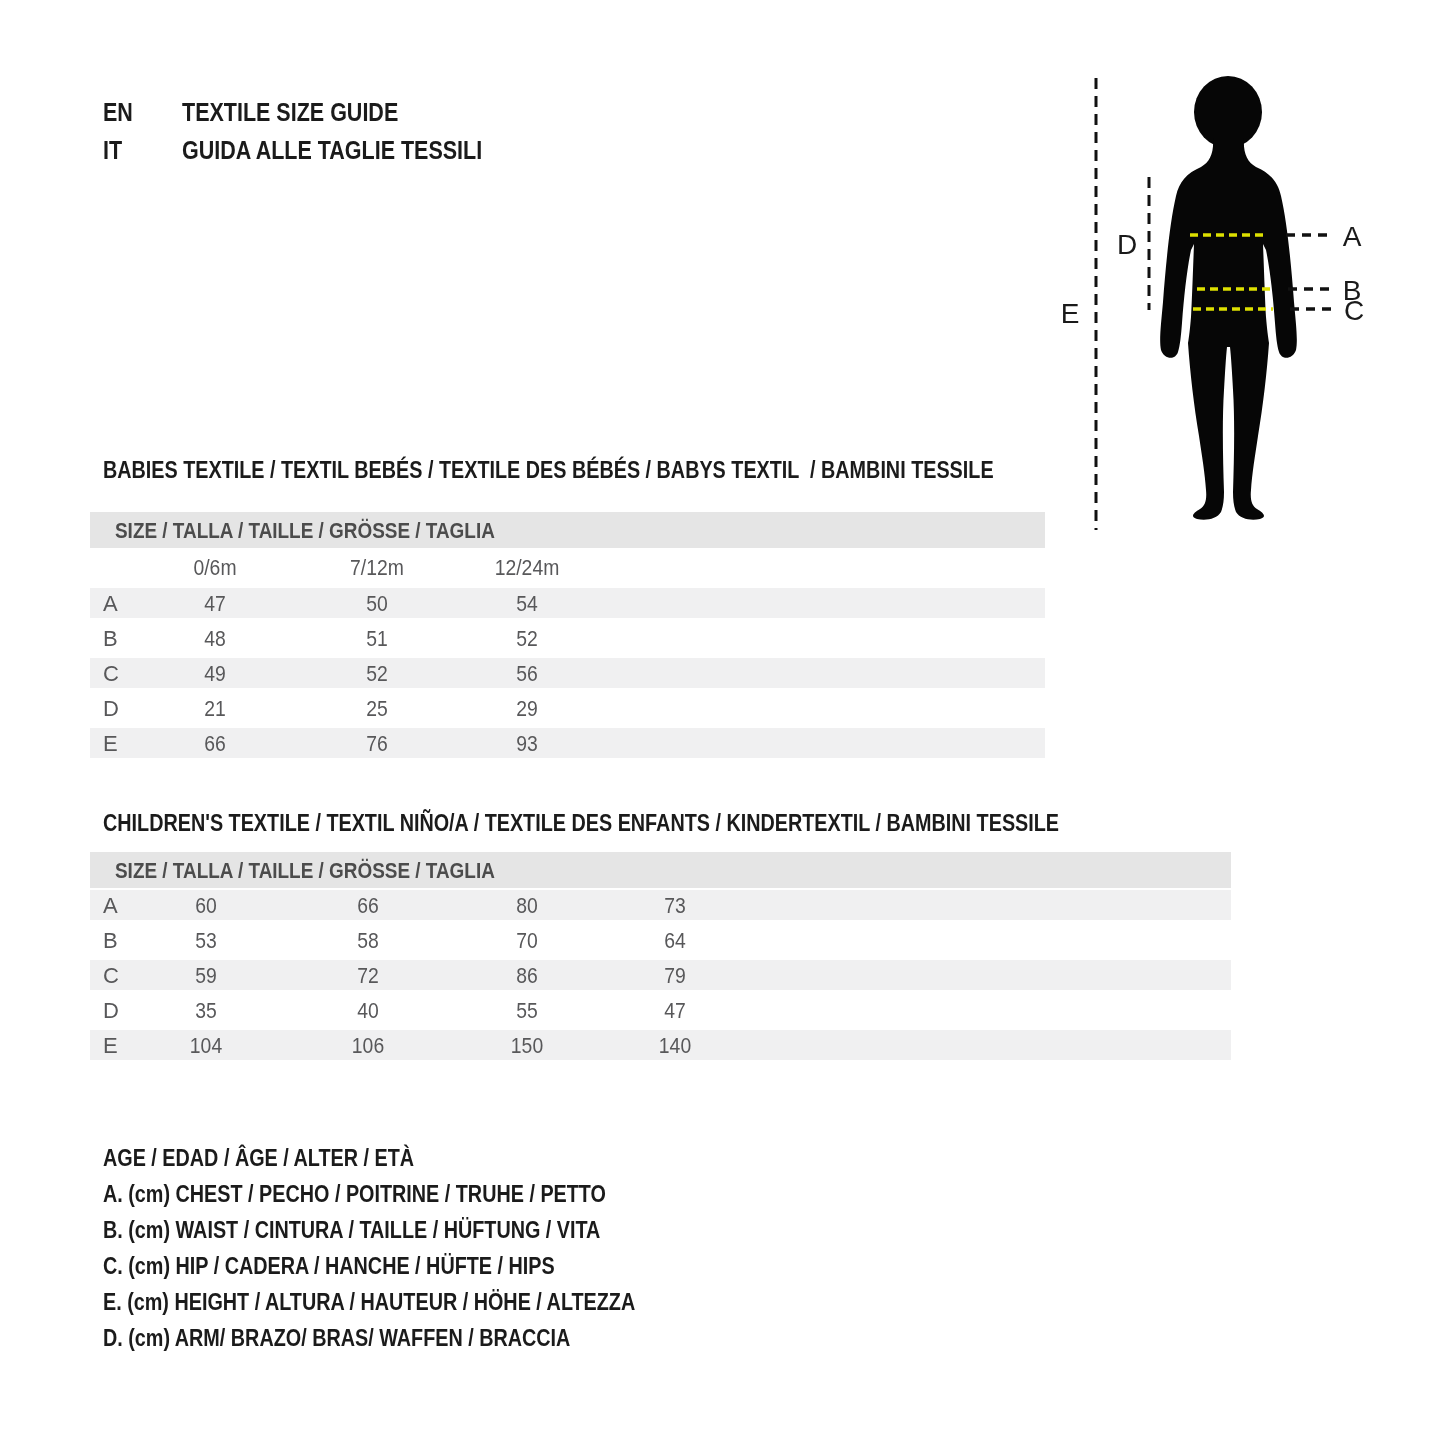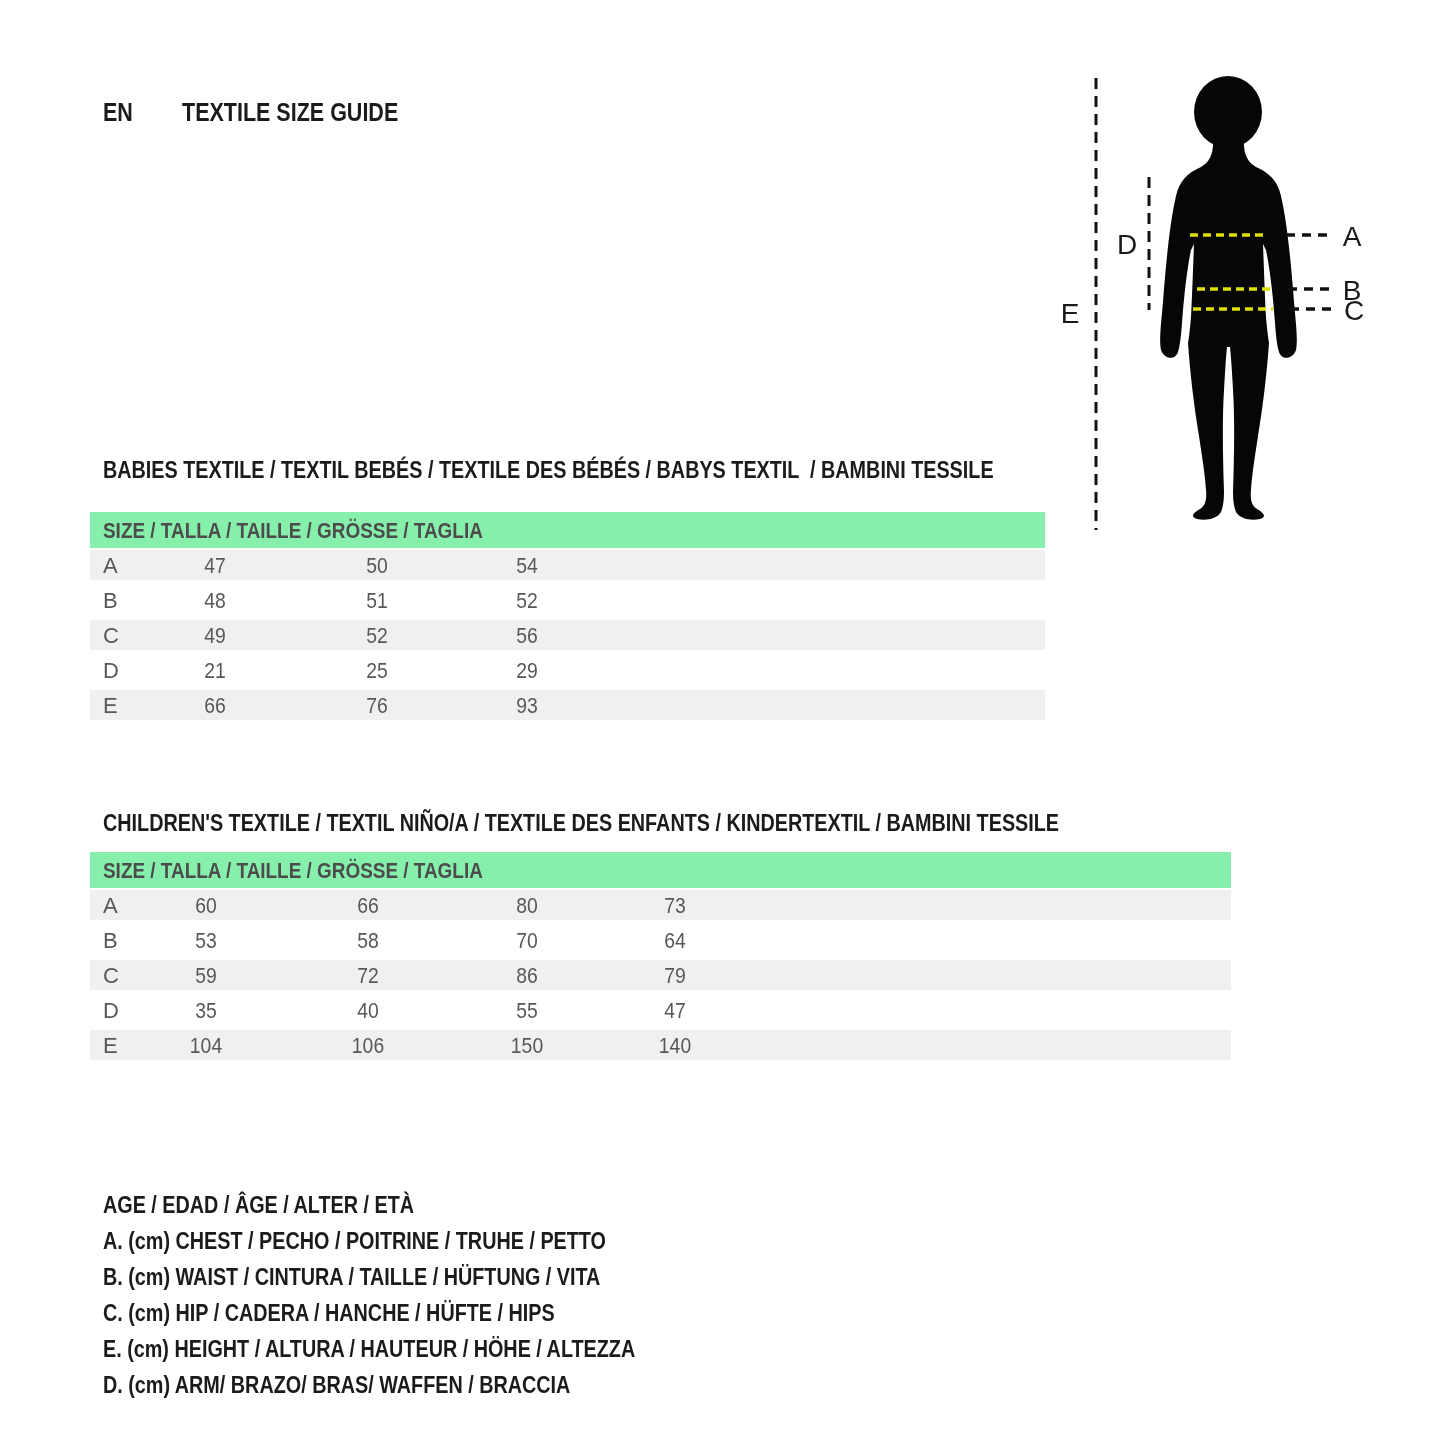--- a/index.html
+++ b/index.html
@@ -14,50 +14,54 @@
 
   
   .tbl-title{position:absolute;font-size:23px;font-weight:700;color:#1b1b1b;line-height:26px;white-space:pre;}
   .t-babies{left:103px;top:457px;}
   .t-children{left:103px;top:810px;}
 
   
   .stable{position:absolute;font-size:22px;color:#58585a;}
   .stable.t0{left:90px;top:512px;width:955px;}
   .stable.t1{left:90px;top:852px;width:1141px;}
-  .bar{height:36px;background:#86efac;line-height:37px;padding-left:13px;
+  .bar{height:36px;background:#e5e5e5;line-height:37px;padding-left:25px;
        font-weight:700;font-size:22px;color:#4c4c4c;}
   .colrow{position:relative;}
   .t0 .colrow{height:38px;line-height:40px;}
   .t1 .colrow{height:35px;line-height:37px;}
   .row{position:relative;height:35px;line-height:35px;}
   .row.striped{background-image:linear-gradient(#f0f0f1,#f0f0f1);
                background-size:100% 30px;background-position:0 2px;background-repeat:no-repeat;}
   .letter{position:absolute;left:13px;}
   .val{position:absolute;white-space:nowrap;transform:translateX(-50%) scaleX(.88);}
   .t0 .c0{left:125px}.t0 .c1{left:287px}.t0 .c2{left:437px}
   .t1 .c0{left:116px}.t1 .c1{left:278px}.t1 .c2{left:437px}.t1 .c3{left:585px}
 
   
-  .legend{position:absolute;left:103px;top:1140px;font-size:23px;font-weight:700;color:#1b1b1b;margin-top:47px;}
+  .legend{position:absolute;left:103px;top:1140px;font-size:23px;font-weight:700;color:#1b1b1b;}
   .legend-line{height:36px;line-height:36px;}
 
   
   .fig{position:absolute;left:1040px;top:60px;}
   .fig text{font-family:"Liberation Sans","DejaVu Sans",sans-serif;font-size:28px;font-weight:500;fill:#1a1a1a;}
 </style>
 </head>
 <body>
 
 <div class="canvas">
 
   <div class="langs" id="langs">
       <div class="lang-row">
         <span class="lang-code"><span class="cx">EN</span></span>
         <span class="lang-title cx">TEXTILE SIZE GUIDE</span>
+      </div>
+      <div class="lang-row">
+        <span class="lang-code"><span class="cx">IT</span></span>
+        <span class="lang-title cx">GUIDA ALLE TAGLIE TESSILI</span>
       </div>
     </div>
 
   <svg class="fig" width="405" height="480" viewBox="0 0 405 480">
     <line x1="56" y1="18" x2="56" y2="470" stroke="#111111" stroke-width="3" stroke-dasharray="11 7"></line>
     <line x1="109" y1="117" x2="109" y2="250" stroke="#111111" stroke-width="3" stroke-dasharray="11 7"></line>
 
     <ellipse cx="188" cy="52" rx="34" ry="36" fill="#060606"></ellipse>
     <path fill="#060606" d="
       M 173,78
@@ -113,20 +117,25 @@
     <text x="314" y="260" text-anchor="middle">C</text>
     <text x="87" y="194" text-anchor="middle">D</text>
     <text x="30" y="263" text-anchor="middle">E</text>
   </svg>
 
   <div class="tbl-title t-babies cx">BABIES TEXTILE / TEXTIL BEBÉS / TEXTILE DES BÉBÉS / BABYS TEXTIL  / BAMBINI TESSILE</div>
   <div class="stable t0">
     <div class="bar">
       <span class="cx">SIZE / TALLA / TAILLE / GRÖSSE / TAGLIA</span>
     </div>
+    <div class="colrow">
+        <span class="val c0">0/6m</span>
+        <span class="val c1">7/12m</span>
+        <span class="val c2">12/24m</span>
+      </div>
     <div class="rows">
         <div class="row striped">
           <span class="letter">A</span>
           <span class="val c0">47</span>
           <span class="val c1">50</span>
           <span class="val c2">54</span>
         </div>
         <div class="row">
           <span class="letter">B</span>
           <span class="val c0">48</span>

